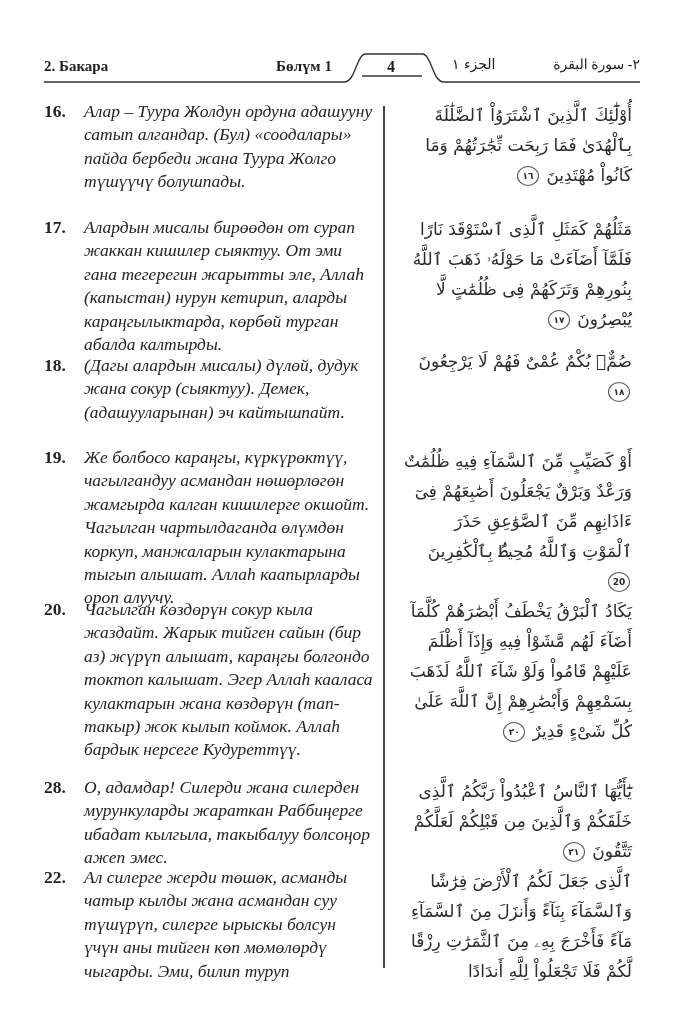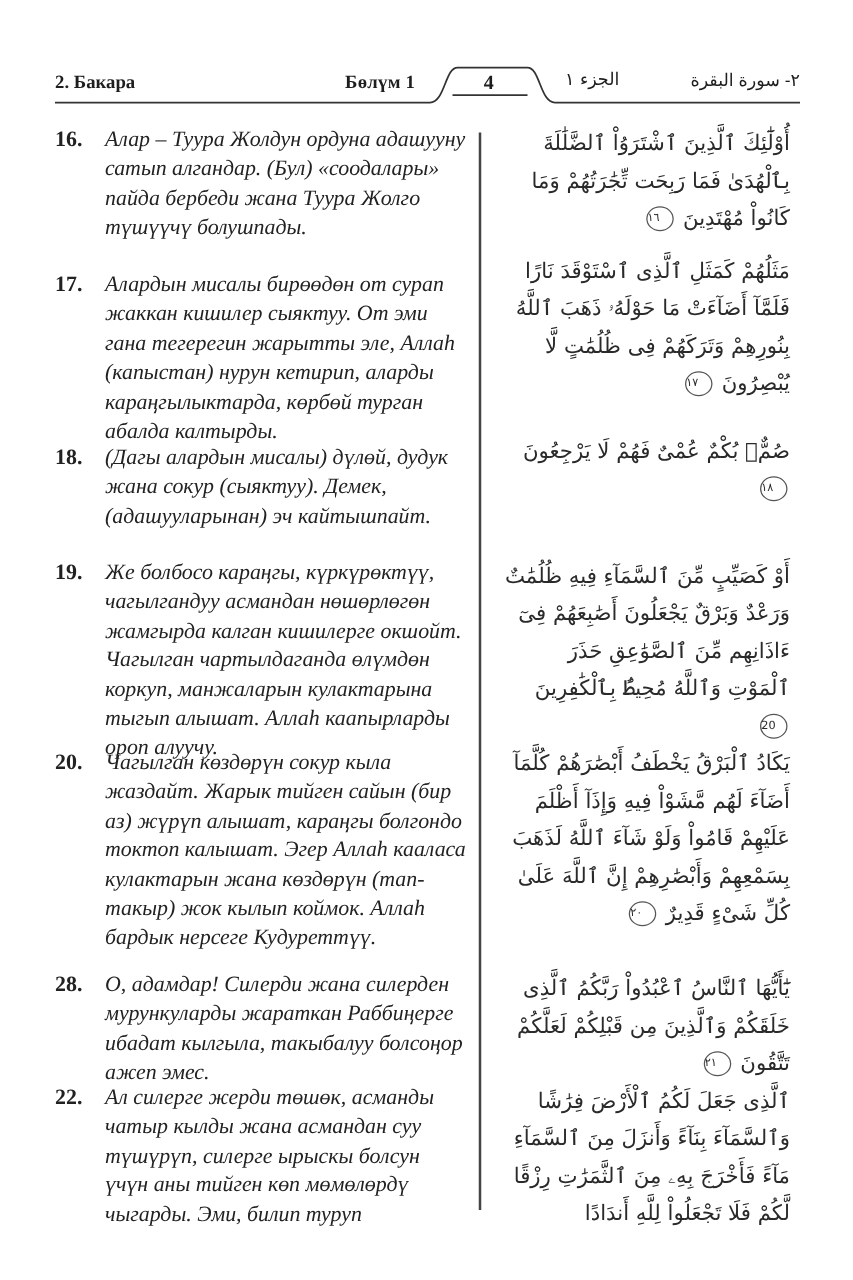--- a/index.html
+++ b/index.html
@@ -5,33 +5,33 @@
   html, body { margin: 0; padding: 0; background: #ffffff; }
   body { width: 682px; height: 1024px; position: relative; overflow: hidden; color: #1e1e1e; }
   .page { position: absolute; left: 0; top: 0; width: 644px; height: 1024px; }
 
   
   .hdr { position: absolute; left: 44px; top: 50px; width: 596px; height: 40px; }
   .hdr-left { position: absolute; left: 0; top: 8px; font-family: "Liberation Serif", serif; font-weight: bold; font-size: 15px; }
   .hdr-part { position: absolute; left: 232px; top: 8px; font-family: "Liberation Serif", serif; font-weight: bold; font-size: 15px; letter-spacing: 0.2px; }
   .hdr-pageno { position: absolute; left: 327px; top: 8px; width: 40px; text-align: center; font-family: "Liberation Serif", serif; font-weight: bold; font-size: 16px; }
   .hdr-juz { position: absolute; left: 408px; top: 6px; font-family: "DejaVu Sans", sans-serif; font-size: 14px; direction: rtl; }
-  .hdr-surah { position: absolute; right: 0; top: 6px; font-family: Liberation Sans, sans-serif; font-size: 14px; direction: rtl; margin-left: 26px; }
+  .hdr-surah { position: absolute; right: 0; top: 6px; font-family: Liberation Serif, serif; font-size: 14px; direction: rtl; margin-left: 26px; }
   .hdr svg { position: absolute; left: 0; top: 0; }
 
   
   .divider { position: absolute; left: 383px; top: 106px; width: 2px; height: 862px; background: #444; }
 
   
   .verse { position: absolute; left: 44px; width: 330px; font-family: "Liberation Serif", serif; font-size: 17.5px; line-height: 23.4px; color: #222; }
   .verse .num { position: absolute; left: 0; top: 0; width: 36px; font-weight: bold; }
   .verse .txt { margin-left: 40px; display: block; font-style: italic; }
 
   .arabic { position: absolute; left: 402px; width: 230px; direction: rtl; text-align: right; font-family: "DejaVu Sans", sans-serif; font-size: 17px; line-height: 30px; color: #2a2a2a; }
-  .ayah-mark { display: inline-block; width: 20px; height: 18px; border: 1.2px solid #555; border-radius: 50%; font-size: 9px; line-height: 18px; text-align: left; vertical-align: middle; margin: 0 2px; direction: ltr; }
+  .ayah-mark { display: inline-block; width: 20px; height: 18px; border: 1.2px solid #555; border-radius: 50%; font-size: 9px; line-height: 18px; text-align: center; vertical-align: middle; margin: 0 2px; direction: ltr; font-weight: bold; }
 </style>
 </head>
 <body>
 
 <div class="page">
 
   <div class="hdr">
     <svg width="596" height="40">
       <path d="M0 32 L300 32 C312 32, 312 4, 322 4 L378 4 C388 4, 388 32, 400 32 L596 32" fill="none" stroke="#333" stroke-width="1.4"></path>
       <line x1="318" y1="26" x2="378" y2="26" stroke="#333" stroke-width="1.4"></line>
@@ -51,21 +51,21 @@
   </div>
   <div class="arabic" style="top:100px">
     <span>أُوْلَٰٓئِكَ ٱلَّذِينَ ٱشْتَرَوُاْ ٱلضَّلَٰلَةَ بِٱلْهُدَىٰ فَمَا رَبِحَت تِّجَٰرَتُهُمْ وَمَا كَانُواْ مُهْتَدِينَ</span>
     <span class="ayah-mark">١٦</span>
   </div>
 
   <div class="verse" style="top:216px">
     <span class="num">17.</span>
     <span class="txt">Алардын мисалы бирөөдөн от сурап жаккан кишилер сыяктуу. От эми гана тегерегин жарытты эле, Аллаһ (капыстан) нурун кетирип, аларды караңгылыктарда, көрбөй турган абалда калтырды.</span>
   </div>
-  <div class="arabic" style="top:202px">
+  <div class="arabic" style="top:214px">
     <span>مَثَلُهُمْ كَمَثَلِ ٱلَّذِى ٱسْتَوْقَدَ نَارًا فَلَمَّآ أَضَآءَتْ مَا حَوْلَهُۥ ذَهَبَ ٱللَّهُ بِنُورِهِمْ وَتَرَكَهُمْ فِى ظُلُمَٰتٍ لَّا يُبْصِرُونَ</span>
     <span class="ayah-mark">١٧</span>
   </div>
 
   <div class="verse" style="top:354px">
     <span class="num">18.</span>
     <span class="txt">(Дагы алардын мисалы) дүлөй, дудук жана сокур (сыяктуу). Демек, (адашууларынан) эч кайтышпайт.</span>
   </div>
   <div class="arabic" style="top:346px">
     <span>صُمٌّۢ بُكْمٌ عُمْىٌ فَهُمْ لَا يَرْجِعُونَ</span>

